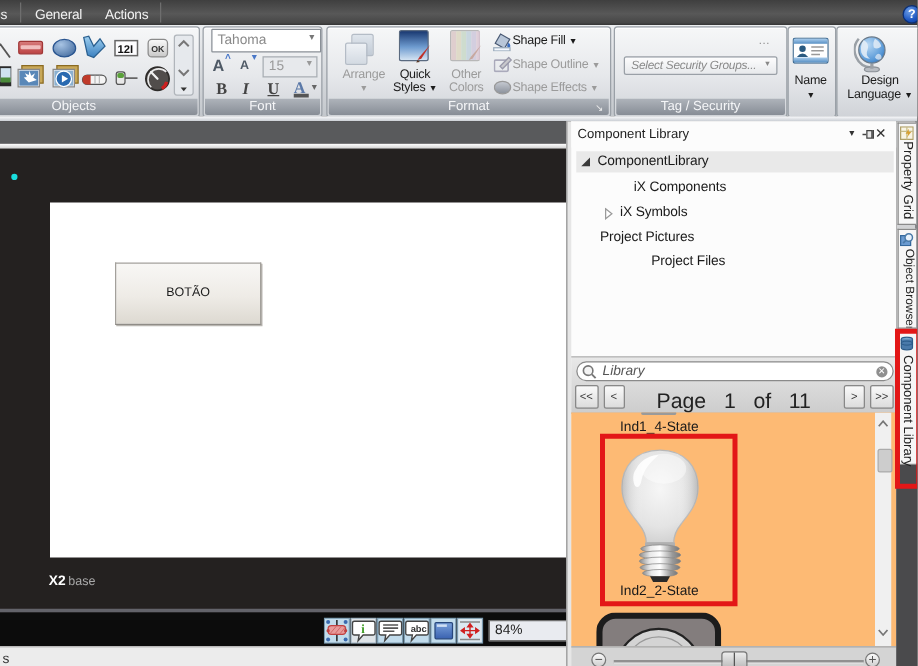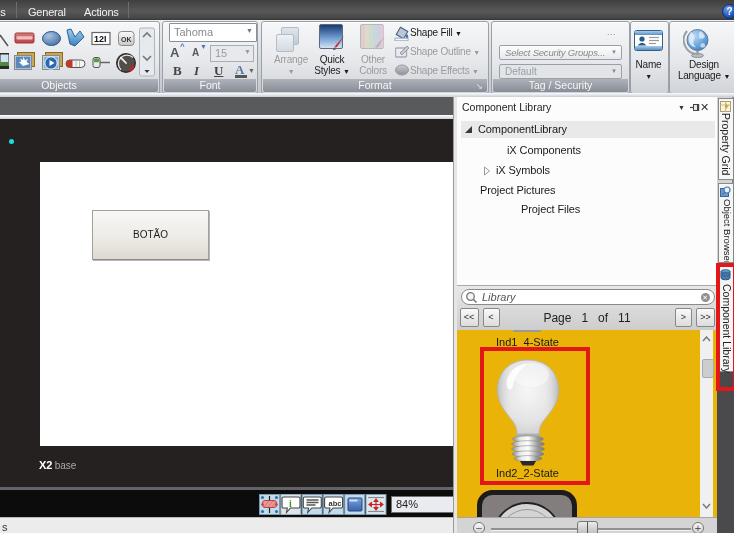--- a/index.html
+++ b/index.html
@@ -32,21 +32,21 @@
 #pct{position:absolute;left:391px;top:6px;width:63px;height:17px;background:#e9ebf0;border:1px solid #707070;color:#222;font-size:11px;line-height:15px;padding-left:4px;box-sizing:border-box;}
 #bottomstrip{left:0;top:517px;width:453px;height:16px;background:#ececec;border-top:1px solid #bbb;color:#333;font-size:11px;}
 
 #pborder{left:453px;top:97px;width:4px;height:436px;background:#e6e6e6;border-left:1px solid #9a9a9a;}
 #panel{left:457px;top:97px;width:260px;height:436px;background:#fcfcfc;}
 .ptitle{position:absolute;left:0;top:0;width:100%;height:21px;background:#fcfcfc;color:#1e1e1e;font-size:10.5px;line-height:21px;}
 .trow{position:absolute;left:0;width:100%;height:17px;font-size:11px;letter-spacing:-0.1px;color:#1a1a1a;line-height:17px;}
 #searchblock{position:absolute;left:0;top:188px;width:260px;height:44px;background:linear-gradient(#e8e8e8,#cdcdcd);border-top:1px solid #aaa;border-bottom:1px solid #a5a5a5;}
 #searchbox{position:absolute;left:4px;top:3px;width:252px;height:14px;border:1px solid #8a8a8a;border-radius:8px;background:#fff;}
 .pgbtn{position:absolute;top:22px;height:17px;border:1px solid #888;border-radius:2px;background:linear-gradient(#fafafa,#dcdcdc);font-size:9px;color:#333;text-align:center;line-height:16px;}
-#list{position:absolute;left:0;top:233px;width:260px;height:187px;background:#eab308;overflow:hidden;}
+#list{position:absolute;left:0;top:233px;width:260px;height:187px;background:#fdba74;overflow:hidden;}
 #vsb{position:absolute;left:243px;top:0px;width:13px;height:187px;background:#f0f0f0;}
 #zoombar{position:absolute;left:0;top:420px;width:260px;height:16px;background:#d4d4d4;border-top:1px solid #a5a5a5;}
 
 #rstrip{left:717px;top:97px;width:17px;height:436px;background:#d2d3d5;}
 .vtab{position:absolute;left:1px;width:14px;background:#f6f6f6;border:1px solid #8a8a8a;border-right:none;}
 .vtxt{writing-mode:vertical-rl;font-size:11px;color:#222;letter-spacing:0.3px;white-space:nowrap;width:12px;}
 .redbox{position:absolute;border:4.5px solid #e31717;z-index:50;box-sizing:border-box;}
 .zbtn{position:absolute;top:4px;width:12px;height:12px;border-radius:50%;border:1.2px solid #777;background:linear-gradient(#fafafa,#d0d0d0);color:#555;font-size:11px;line-height:10px;text-align:center;box-sizing:border-box;}
 .combo{border:1px solid #9aa0a7;border-radius:2px;background:linear-gradient(#fdfdfd,#e7e9ec);}
 .combo i{position:absolute;left:5px;top:1.5px;font-size:10px;color:#8a8a8a;white-space:nowrap;}
@@ -219,24 +219,20 @@
           </linearGradient>
         </defs>
   </svg>
   <div class="abs gray" style="left:410px;top:45px;font-size:10px;letter-spacing:-0.2px;">Shape Effects <span style="font-size:7px;">▼</span></div>
   <div class="group" style="left:491px;width:137px;" id="g-tag">
     <div class="glabel">Tag / Security</div>
   </div>
   <div class="abs" style="left:607px;top:8px;width:13px;height:10px;color:#8a8a8a;font-size:9px;letter-spacing:0.5px;line-height:8px;">...</div>
   <div class="abs combo" style="left:499px;top:24.5px;width:121px;height:13.5px;">
     <i style="font-size:9.5px;letter-spacing:-0.2px;">Select Security Groups...</i>
-        <span class="ca">▼</span>
-  </div>
-  <div class="abs combo" style="left:499px;top:43.5px;width:121px;height:13.5px;background:#e2e4e7;">
-    <span style="font-style:normal;font-size:10px;color:#9aa0a6;position:absolute;left:5px;top:1px;">Default</span>
         <span class="ca">▼</span>
   </div>
 
   <div class="group" style="left:630px;width:37px;" id="g-name"></div>
   <svg class="abs" style="left:634px;top:10px;" width="29" height="21" viewBox="0 0 29 21">
     <rect x="0.5" y="0.5" width="28" height="20" rx="2" fill="#fff" stroke="#336088"></rect>
     <rect x="1" y="1" width="27" height="4" fill="url(#cardtop)"></rect>
     <rect x="1" y="16" width="27" height="4" fill="url(#cardtop)"></rect>
     <circle cx="8" cy="9" r="2.6" fill="#2a5a80"></circle>
     <path d="M3.5 15.5 q4.5 -5.5 9 0 Z" fill="#2a5a80"></path>
@@ -368,21 +364,21 @@
     <div id="searchbox">
       <svg style="position:absolute;left:3px;top:1px;" width="13" height="13" viewBox="0 0 13 13">
             <circle cx="5.5" cy="5.5" r="3.8" fill="#f4f4f4" stroke="#777" stroke-width="1.3"></circle>
             <line x1="8.5" y1="8.5" x2="11.5" y2="11.5" stroke="#777" stroke-width="1.6"></line>
           </svg>
       <i style="position:absolute;left:20px;top:1px;font-size:11px;color:#555;">Library</i>
       <div style="position:absolute;right:4px;top:2.5px;width:9.5px;height:9.5px;border-radius:50%;background:#8f8f8f;color:#fff;font-size:7px;text-align:center;line-height:9.5px;">✕</div>
     </div>
     <div class="pgbtn" style="left:2.5px;width:17px;">&lt;&lt;</div>
     <div class="pgbtn" style="left:25.5px;width:15px;">&lt;</div>
-    <div style="position:absolute;left:60px;top:25px;width:140px;text-align:center;font-size:12px;color:#222;">Page&nbsp;&nbsp; 1&nbsp;&nbsp; of&nbsp;&nbsp; 11</div>
+    <div style="position:absolute;left:60px;top:25px;width:140px;text-align:center;font-size:17px;color:#222;">Page&nbsp;&nbsp; 1&nbsp;&nbsp; of&nbsp;&nbsp; 11</div>
     <div class="pgbtn" style="left:218px;width:15px;">&gt;</div>
     <div class="pgbtn" style="left:239px;width:17px;">&gt;&gt;</div>
   </div>
   <div id="list">
     <div style="position:absolute;left:56px;top:-1px;width:28px;height:3px;background:#9a9a9a;border-radius:1.5px;"></div>
     <div style="position:absolute;left:20px;top:6px;width:101px;text-align:center;font-size:11px;color:#1a1a1a;">Ind1_4-State</div>
     <svg style="position:absolute;left:38px;top:27px;" width="66" height="110" viewBox="0 0 66 110">
       <path d="M33 3 C13 3 2.5 17 2.5 33 C2.5 46 10 54 16 62 C20 67 22 71 22 77 L44 77 C44 71 46 67 50 62 C56 54 63.5 46 63.5 33 C63.5 17 53 3 33 3 Z" fill="url(#bulbg)" stroke="#b8b8b8" stroke-width="1"></path>
       <path d="M33 3 C13 3 2.5 17 2.5 33 C2.5 46 10 54 16 62 C20 67 22 71 22 77 L44 77 C44 71 46 67 50 62 C56 54 63.5 46 63.5 33 C63.5 17 53 3 33 3 Z" fill="url(#bulbr)" opacity="0.55"></path>
       <path d="M14 18 C18 10 26 7 32 7 C26 12 20 18 18 28 C17 34 13 34 12 29 C11 24 12 21 14 18 Z" fill="#ffffff" opacity="0.85"></path>

